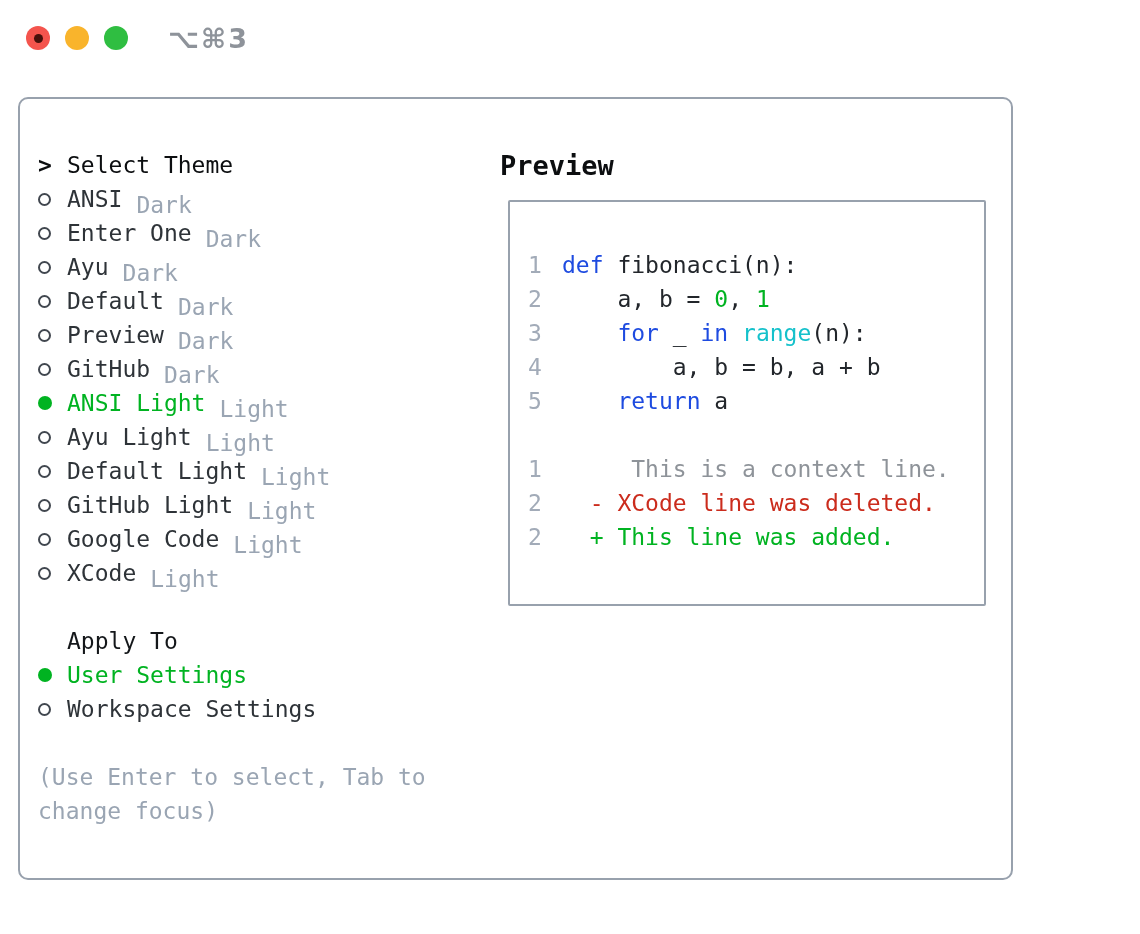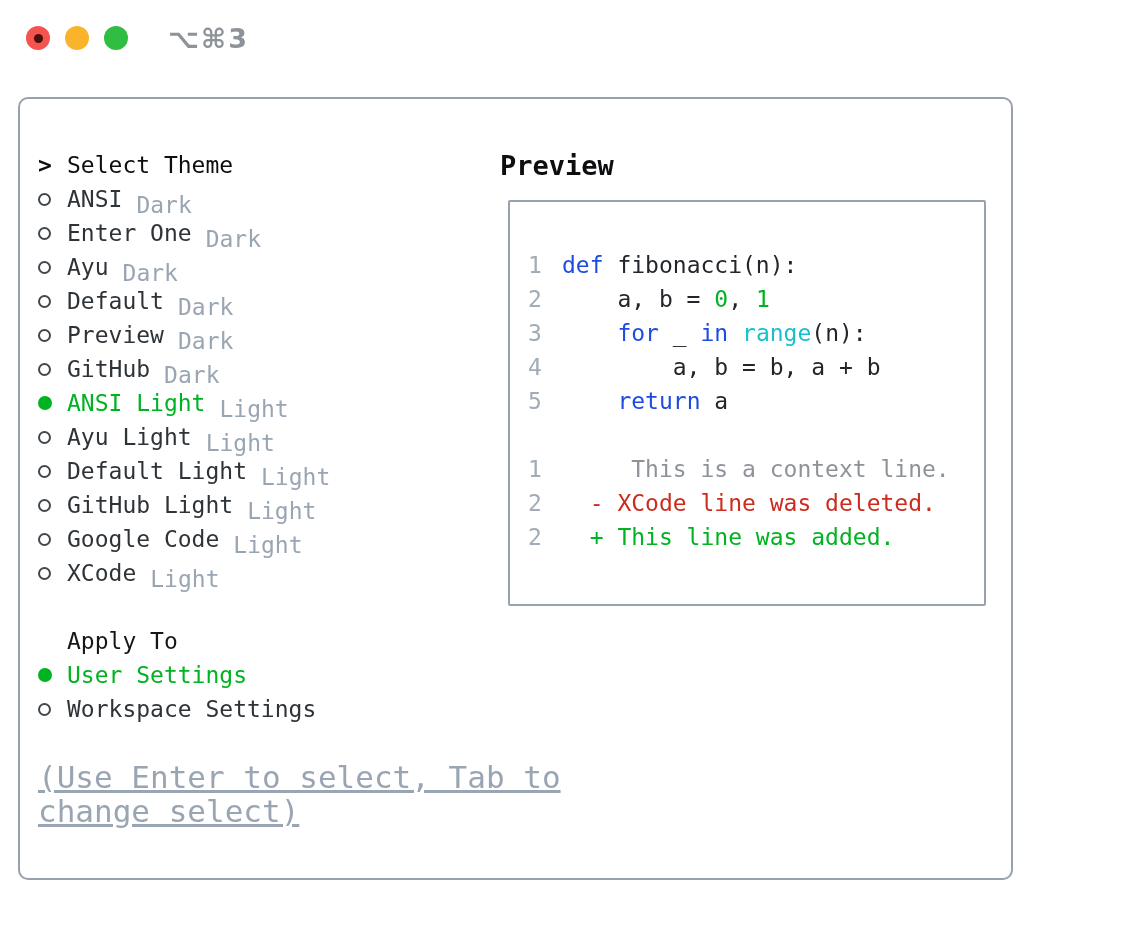--- a/index.html
+++ b/index.html
@@ -36,21 +36,21 @@
   .gutter{width:29px;flex:none;display:flex;align-items:center;}
   .ring{width:13px;height:13px;border:2px solid #41474f;border-radius:50%;box-sizing:border-box;}
   .fill{width:14px;height:14px;background:var(--green);border-radius:50%;}
   .cursor{font-weight:700;color:var(--ink);}
   .list-title{font-weight:400;color:var(--ink);}
   .variant{color:var(--muted);margin-left:14px;margin-top:12px;}
   .theme-row.selected .name{color:var(--green);}
   .apply-title{color:#14171a;}
   .apply-row.selected .label{color:var(--green);}
   .spacer{height:34px;}
-  .help-line{display:flex;align-items:center;height:34px;font-size:31px;color:var(--muted);white-space:pre;text-decoration:underline;}
+  .help-line{display:flex;align-items:center;height:34px;font-size:23px;color:var(--muted);white-space:pre;}
   
   .preview-title{
     position:absolute;left:480px;top:49px;height:34px;display:flex;align-items:center;
     font-size:27px;font-weight:700;color:var(--ink);
   }
   .preview-box{
     position:absolute;left:488px;top:101px;width:478px;height:406px;
     border:2px solid var(--border);border-radius:2px;box-sizing:border-box;
     padding:46px 0 0 18px;overflow:hidden;background:#fff;
   }
@@ -152,21 +152,21 @@
           <div class="row apply-row">
     <span class="gutter"><span class="bullet ring"></span></span>
     <span class="label">Workspace Settings</span>
   </div>
         </div>
 
       <div class="spacer"></div>
 
       <div>
           <div class="help-line">(Use Enter to select, Tab to</div>
-          <div class="help-line">change select)</div>
+          <div class="help-line">change focus)</div>
         </div>
     </div>
 
     <div class="preview-title">Preview</div>
 
     <div class="preview-box">
         <div class="code-line">
     <span class="lineno">1</span><span class="code"><span class="tok-keyword">def</span><span class="tok-default"> fibonacci(n):</span></span>
   </div>
         <div class="code-line">

